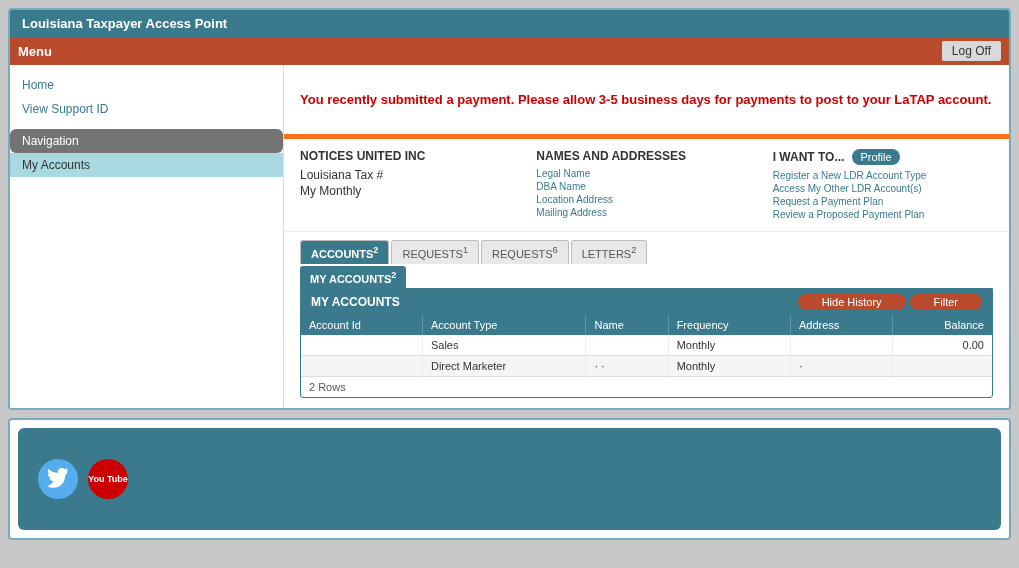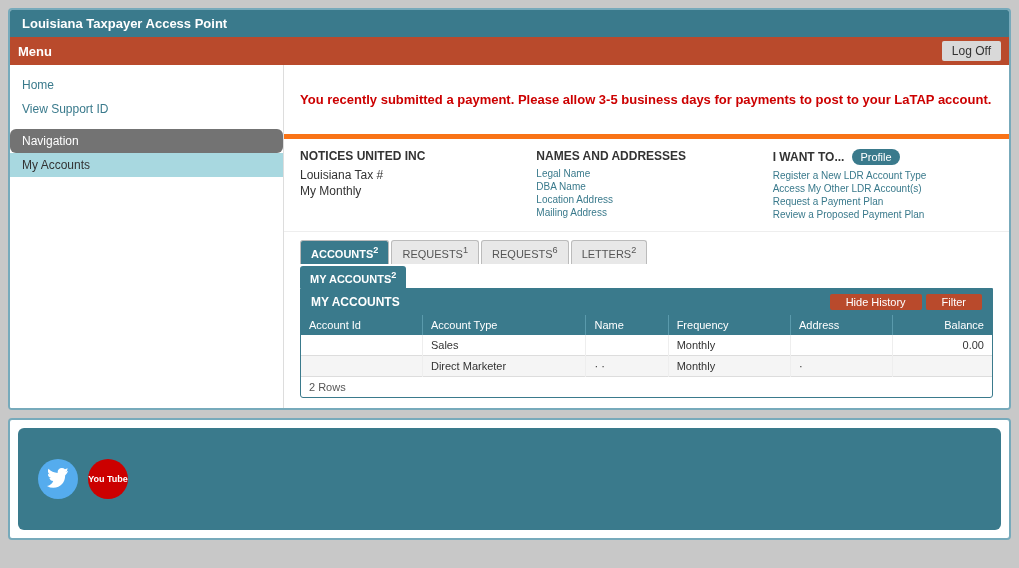--- a/index.html
+++ b/index.html
@@ -202,24 +202,24 @@
       align-items: center;
     }
     .accounts-panel-actions {
       display: flex;
       gap: 4px;
     }
     .panel-btn {
       background: #b94a2c;
       color: white;
       border: none;
-      padding: 2px 16px;
+      padding: 2px 24px;
       font-size: 11px;
       cursor: pointer;
-      border-radius: 2px;
+      border-radius: 8px;
     }
 
     .accounts-table {
       width: 100%;
       border-collapse: collapse;
       font-size: 11px;
     }
     .accounts-table thead tr {
       background: #3a7a8c;
       color: white;

